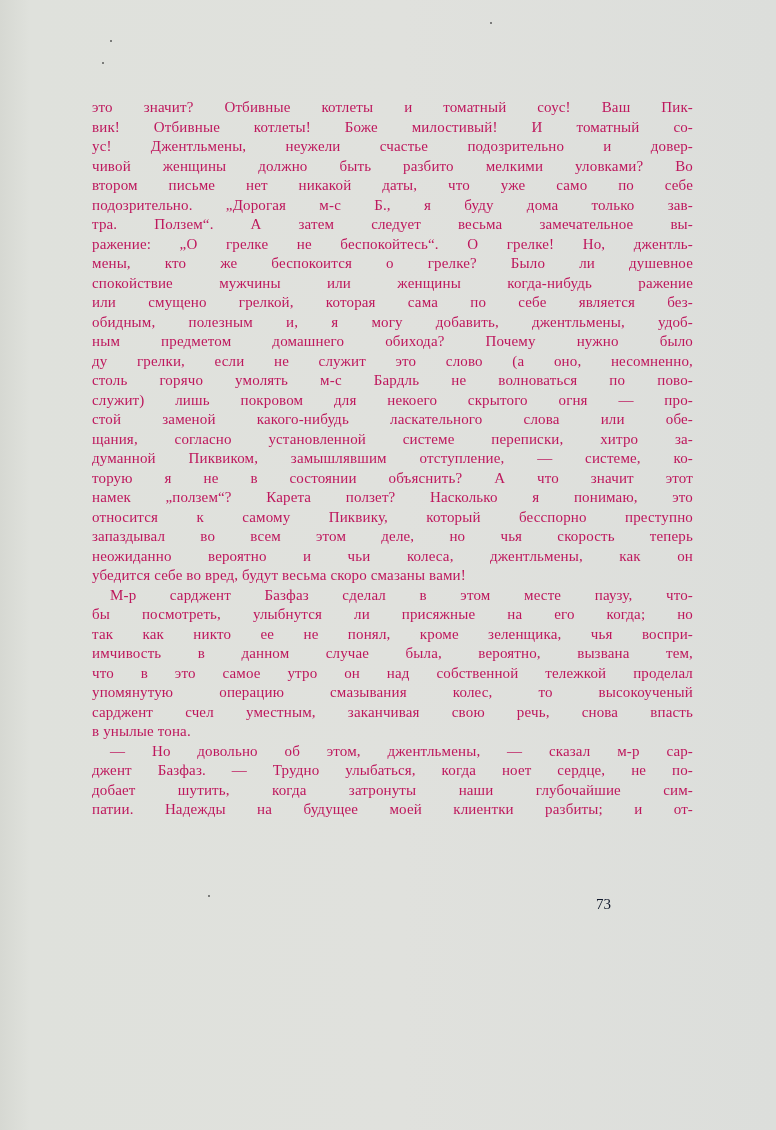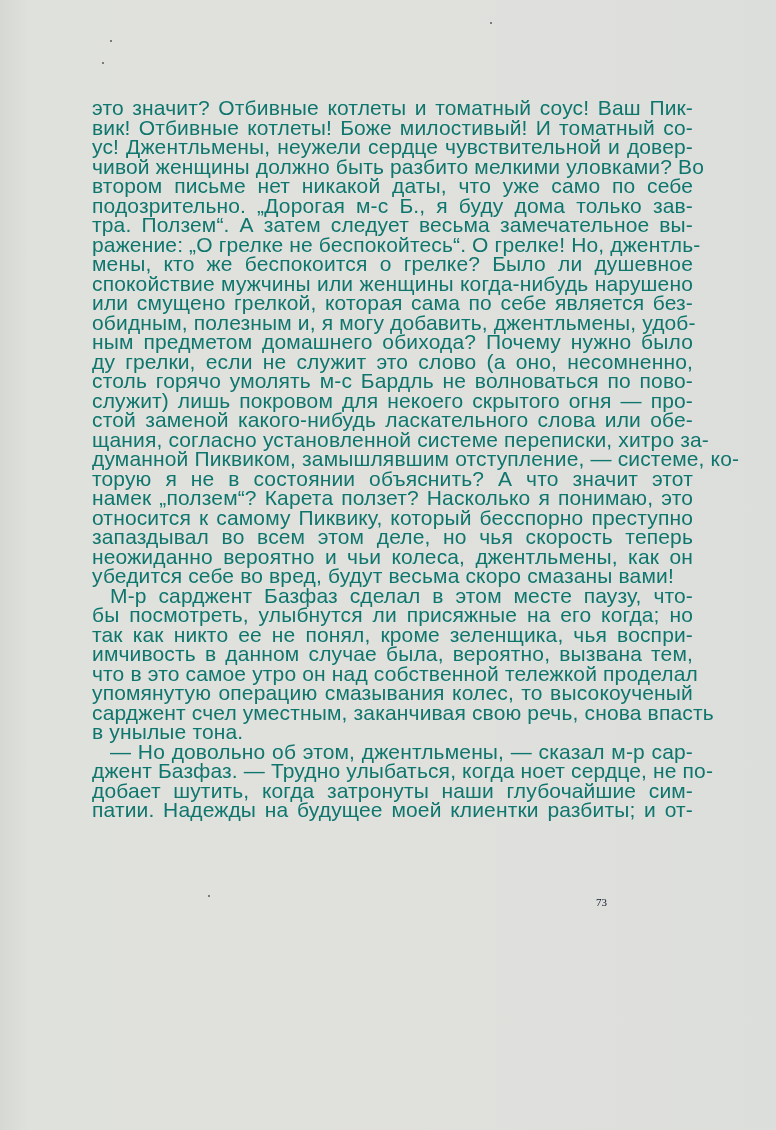--- a/index.html
+++ b/index.html
@@ -19,24 +19,24 @@
       left: 0;
       top: 0;
       width: 776px;
       height: 1130px;
     }
     .text-block {
       position: absolute;
       left: 92px;
       top: 98px;
       width: 601px;
-      font-family: Liberation Sans, sans-serif;
-      font-size: 21px;
+      font-family: Liberation Serif, serif;
+      font-size: 15px;
       line-height: 19.5px;
-      color: #0f766e;
+      color: #be185d;
       letter-spacing: 0.15px;
     }
     .line {
       display: block;
       text-align: justify;
       text-align-last: justify;
       white-space: nowrap;
       height: 19.5px;
       overflow: visible;
     }
@@ -44,21 +44,21 @@
       text-align-last: left;
     }
     .line.indent {
       padding-left: 18px;
     }
     .page-number {
       position: absolute;
       left: 596px;
       top: 896px;
       font-family: "Liberation Serif", "DejaVu Serif", serif;
-      font-size: 11px;
+      font-size: 15px;
       color: #0f172a;
     }
     .speck {
       position: absolute;
       width: 2px;
       height: 2px;
       border-radius: 1px;
       background: #5a5a5a;
     }
   </style>
@@ -67,28 +67,28 @@
 
 <div class="page">
   <span class="speck" style="left:110px;top:40px;"></span>
   <span class="speck" style="left:102px;top:62px;"></span>
   <span class="speck" style="left:490px;top:22px;"></span>
   <span class="speck" style="left:208px;top:895px;"></span>
 
   <div class="text-block">
     <span class="line">это значит? Отбивные котлеты и томатный соус! Ваш Пик-</span>
     <span class="line">вик! Отбивные котлеты! Боже милостивый! И томатный со-</span>
-    <span class="line">ус! Джентльмены, неужели сердце чувствительной и довер-</span>
+    <span class="line">ус! Джентльмены, неужели счастье подозрительно и довер-</span>
     <span class="line">чивой женщины должно быть разбито мелкими уловками? Во</span>
     <span class="line">втором письме нет никакой даты, что уже само по себе</span>
     <span class="line">подозрительно. „Дорогая м-с Б., я буду дома только зав-</span>
     <span class="line">тра. Ползем“. А затем следует весьма замечательное вы-</span>
     <span class="line">ражение: „О грелке не беспокойтесь“. О грелке! Но, джентль-</span>
     <span class="line">мены, кто же беспокоится о грелке? Было ли душевное</span>
-    <span class="line">спокойствие мужчины или женщины когда-нибудь нарушено</span>
+    <span class="line">спокойствие мужчины или женщины когда-нибудь ражение</span>
     <span class="line">или смущено грелкой, которая сама по себе является без-</span>
     <span class="line">обидным, полезным и, я могу добавить, джентльмены, удоб-</span>
     <span class="line">ным предметом домашнего обихода? Почему нужно было</span>
     <span class="line">ду грелки, если не служит это слово (а оно, несомненно,</span>
     <span class="line">столь горячо умолять м-с Бардль не волноваться по пово-</span>
     <span class="line">служит) лишь покровом для некоего скрытого огня — про-</span>
     <span class="line">стой заменой какого-нибудь ласкательного слова или обе-</span>
     <span class="line">щания, согласно установленной системе переписки, хитро за-</span>
     <span class="line">думанной Пиквиком, замышлявшим отступление, — системе, ко-</span>
     <span class="line">торую я не в состоянии объяснить? А что значит этот</span>

